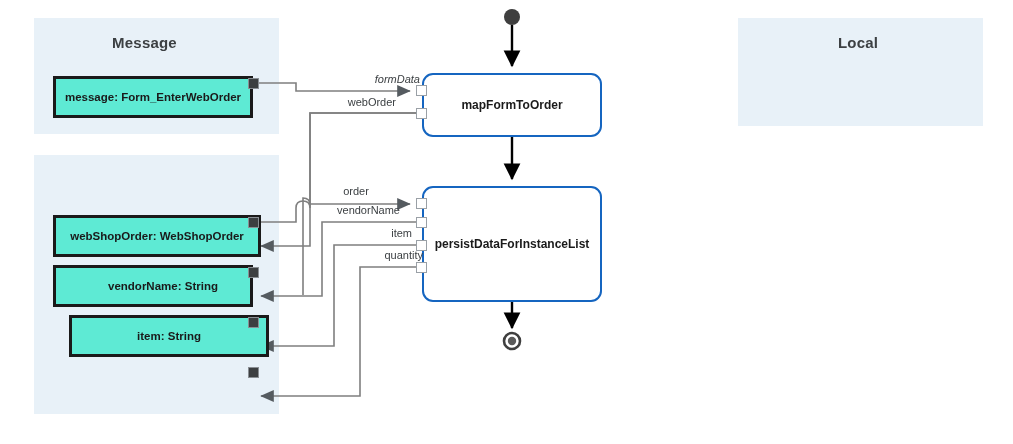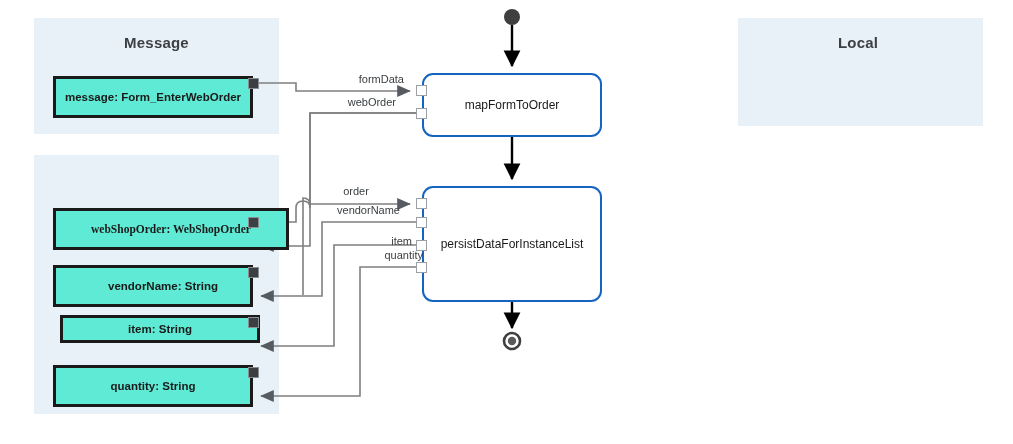--- a/index.html
+++ b/index.html
@@ -64,21 +64,21 @@
   .fnode {
     position: absolute;
     background: #ffffff;
     border: 2.2px solid #1565c0;
     border-radius: 11px;
     box-sizing: border-box;
     display: flex;
     align-items: center;
     justify-content: center;
     font-size: 12px;
-    font-weight: normal;
+    font-weight: bold;
     color: #1a1a1a;
   }
   .pport {
     position: absolute;
     width: 11px;
     height: 11px;
     background: #ffffff;
     border: 1.3px solid #9aa0a6;
     box-sizing: border-box;
   }
@@ -106,21 +106,21 @@
     stroke: #000000;
     stroke-width: 2.4px;
   }
 </style>
 </head>
 <body>
 
 <div id="canvas">
 
   <div class="panel" style="left:34px;top:18px;width:245px;height:116px;"></div>
-  <div class="panel-title" style="left:34px;top:34px;width:245px;">
+  <div class="panel-title" style="left:22px;top:34px;width:245px;">
     <span>Message</span>
   </div>
 
   <div class="panel" style="left:34px;top:155px;width:245px;height:259px;"></div>
 
   <div class="panel" style="left:738px;top:18px;width:245px;height:108px;"></div>
   <div class="panel-title" style="left:738px;top:34px;width:240px;">
     <span>Local</span>
   </div>
 
@@ -155,69 +155,66 @@
     <path class="flow" d="M512,285 L512,328" marker-end="url(#fah)"></path>
     <circle cx="512" cy="341" r="8" fill="none" stroke="#3f3f3f" stroke-width="2.6"></circle>
     <circle cx="512" cy="341" r="4.2" fill="#5a5a5a"></circle>
   </svg>
 
   <div class="dbox" style="left:53px;top:76px;width:200px;height:42px;">
     <span>message: Form_EnterWebOrder</span>
   </div>
   <div class="dport" style="left:248px;top:78px;"></div>
 
-  <div class="dbox" style="left:53px;top:208px;width:236px;height:42px;font-family:Liberation Serif, serif;">
+  <div class="dbox" style="left:53px;top:215px;width:208px;height:42px;">
     <span>webShopOrder: WebShopOrder</span>
   </div>
   <div class="dport" style="left:248px;top:217px;"></div>
 
   <div class="dbox" style="left:53px;top:265px;width:200px;height:42px;padding-left:20px;">
     <span>vendorName: String</span>
   </div>
   <div class="dport" style="left:248px;top:267px;"></div>
 
-  <div class="dbox" style="left:60px;top:315px;width:200px;height:28px;text-align:center;">
+  <div class="dbox" style="left:69px;top:315px;width:200px;height:42px;text-align:center;">
     <span>item: String</span>
   </div>
   <div class="dport" style="left:248px;top:317px;"></div>
 
-  <div class="dbox" style="left:53px;top:365px;width:200px;height:42px;">
-    <span>quantity: String</span>
-  </div>
   <div class="dport" style="left:248px;top:367px;"></div>
 
   <div class="fnode" style="left:422px;top:73px;width:180px;height:64px;">
     <span>mapFormToOrder</span>
   </div>
   <div class="fnode" style="left:422px;top:186px;width:180px;height:116px;">
     <span>persistDataForInstanceList</span>
   </div>
 
   <div class="pport" style="left:416px;top:85px;"></div>
-  <div class="plabel" style="left:292px;top:73px;width:112px;">
+  <div class="plabel" style="left:308px;top:73px;width:112px;font-style:italic;">
     <span>formData</span>
   </div>
 
   <div class="pport" style="left:416px;top:108px;"></div>
   <div class="plabel" style="left:284px;top:96px;width:112px;">
     <span>webOrder</span>
   </div>
 
   <div class="pport" style="left:416px;top:198px;"></div>
   <div class="plabel" style="left:300px;top:185px;width:112px;text-align:center;">
     <span>order</span>
   </div>
 
   <div class="pport" style="left:416px;top:217px;"></div>
   <div class="plabel" style="left:288px;top:204px;width:112px;">
     <span>vendorName</span>
   </div>
 
   <div class="pport" style="left:416px;top:240px;"></div>
-  <div class="plabel" style="left:300px;top:227px;width:112px;margin-top:8px;">
+  <div class="plabel" style="left:300px;top:227px;width:112px;">
     <span>item</span>
   </div>
 
   <div class="pport" style="left:416px;top:262px;"></div>
   <div class="plabel" style="left:311px;top:249px;width:112px;">
     <span>quantity</span>
   </div>
 
 </div>
 

